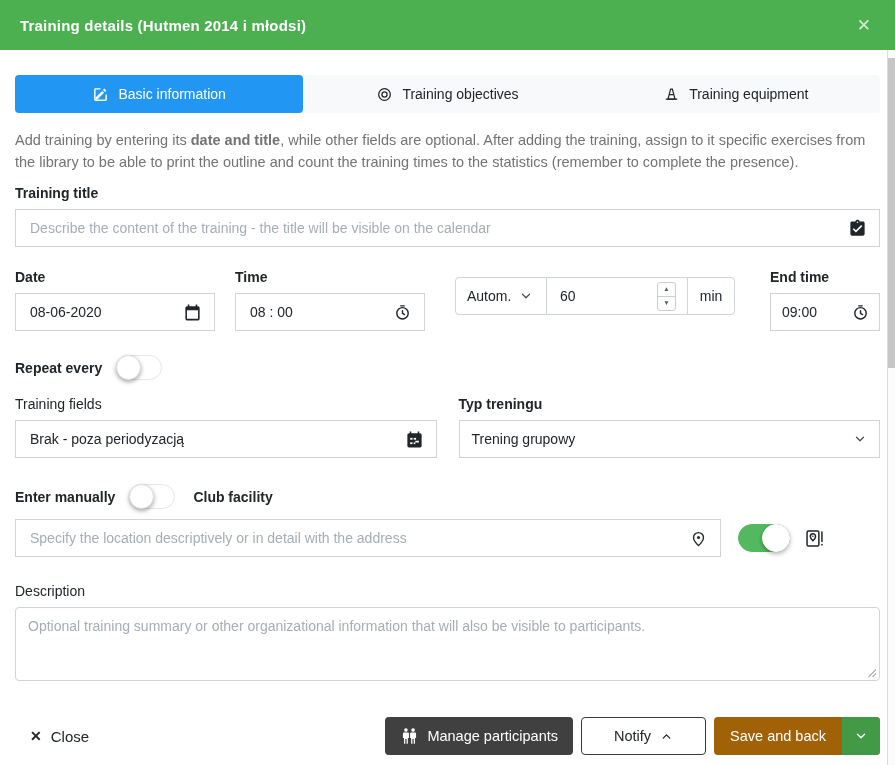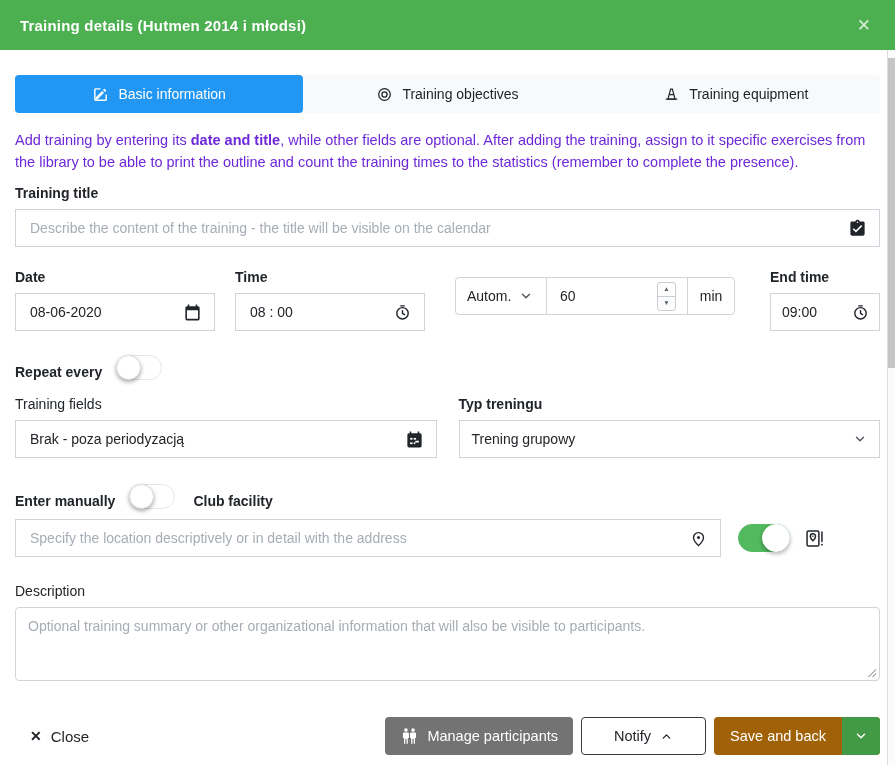--- a/index.html
+++ b/index.html
@@ -19,21 +19,21 @@
   
   .tabs{margin-top:25px;display:flex;background:#f8f9fa;border-radius:4px;height:38px;}
   .tab{
     flex:1;display:flex;align-items:center;justify-content:center;gap:9px;
     font-size:14px;color:#212529;cursor:pointer;border-radius:4px;
   }
   .tab.active{background:#2196f3;color:#fff;}
   .tab .ticon{width:17px;height:17px;display:inline-flex;}
   .tab .ticon svg{width:100%;height:100%;}
   
-  .intro{margin:16px 0 0;font-size:14.5px;line-height:22px;color:#6d28d9;}
+  .intro{margin:16px 0 0;font-size:14.5px;line-height:22px;color:#737373;}
   
   .lbl{font-size:14px;font-weight:bold;margin-top:22px;}
   .lbl.thin{font-weight:normal;}
   .ctl{
     margin-top:8px;height:38px;border:1px solid #ced4da;border-radius:0;background:#fff;
     display:flex;align-items:center;padding:0 12px;box-sizing:border-box;font-size:14px;color:#212529;
   }
   .ctl input{
     border:none;outline:none;flex:1;font-size:14px;color:#212529;min-width:0;
     font-family:"Liberation Sans",sans-serif;background:transparent;
@@ -58,39 +58,39 @@
   .spinbox span:first-child{border-bottom:1px solid #c9ced4;}
   .chev{display:inline-flex;width:14px;height:14px;margin-left:8px;flex:none;}
   .chev svg{width:100%;height:100%;}
   
   .toggle{position:relative;width:46px;height:25px;border-radius:13px;background:#fff;
     border:1px solid #e6e6e6;box-sizing:border-box;cursor:pointer;flex:none;}
   .toggle .knob{position:absolute;top:-1px;left:-1px;width:25px;height:25px;border-radius:50%;
     background:#fff;border:1px solid #ddd;box-sizing:border-box;box-shadow:0 2px 4px rgba(0,0,0,.35);}
   .toggle.on{width:52px;height:28px;background:#53b95f;border-color:#53b95f;border-radius:15px;}
   .toggle.on .knob{width:28px;height:28px;left:auto;right:-1px;border-color:#fff;box-shadow:0 2px 4px rgba(0,0,0,.3);}
-  .inlinerow{display:flex;align-items:flex-end;gap:14px;}
+  .inlinerow{display:flex;align-items:center;gap:14px;}
   
   .txtarea{
     margin-top:8px;position:relative;border:1px solid #ced4da;border-radius:4px;height:74px;box-sizing:border-box;
   }
   .txtarea textarea{
     width:100%;height:100%;border:none;outline:none;resize:none;box-sizing:border-box;
     padding:10px 12px;font-size:14px;font-family:"Liberation Sans",sans-serif;color:#212529;background:transparent;
   }
   .txtarea textarea::placeholder{color:#a6adb5;opacity:1;}
   .grippie{position:absolute;right:3px;bottom:3px;width:9px;height:9px;pointer-events:none;
     background:linear-gradient(135deg,transparent 0 55%,#b9b9b9 55% 63%,transparent 63% 77%,#b9b9b9 77% 85%,transparent 85%);}
   
   .footer{margin-top:36px;display:flex;align-items:center;}
   .close-btn{display:flex;align-items:center;gap:9px;font-size:15px;color:#212529;cursor:pointer;margin-left:15px;}
   .close-btn .x{font-weight:bold;font-size:14px;}
   .btns{margin-left:auto;display:flex;align-items:center;gap:8px;}
   .btn{height:38px;border-radius:4px;display:flex;align-items:center;font-size:14.5px;cursor:pointer;box-sizing:border-box;}
-  .btn-blue{background:#737373;color:#fff;padding:0 15px;gap:8px;}
+  .btn-blue{background:#404040;color:#fff;padding:0 15px;gap:8px;}
   .btn-blue .picon{width:19px;height:19px;display:inline-flex;}
   .btn-blue .picon svg{width:100%;height:100%;}
   .btn-notify{background:#fff;border:1px solid #343a40;color:#212529;padding:0 32px;gap:9px;}
   .btn-notify .chevup{width:13px;height:13px;display:inline-flex;}
   .btn-save{background:#a16207;color:#fff;padding:0;overflow:hidden;}
   .btn-save .save-main{padding:0 16px;display:flex;align-items:center;height:100%;}
   .btn-save .save-split{width:38px;height:100%;background:#429a46;display:flex;align-items:center;justify-content:center;}
   .btn-save .save-split svg{width:14px;height:14px;}
   
   .scrollbar{position:absolute;top:50px;right:0;bottom:0;width:7px;background:#fbfbfb;border-left:1px solid #dcdcdc;}

